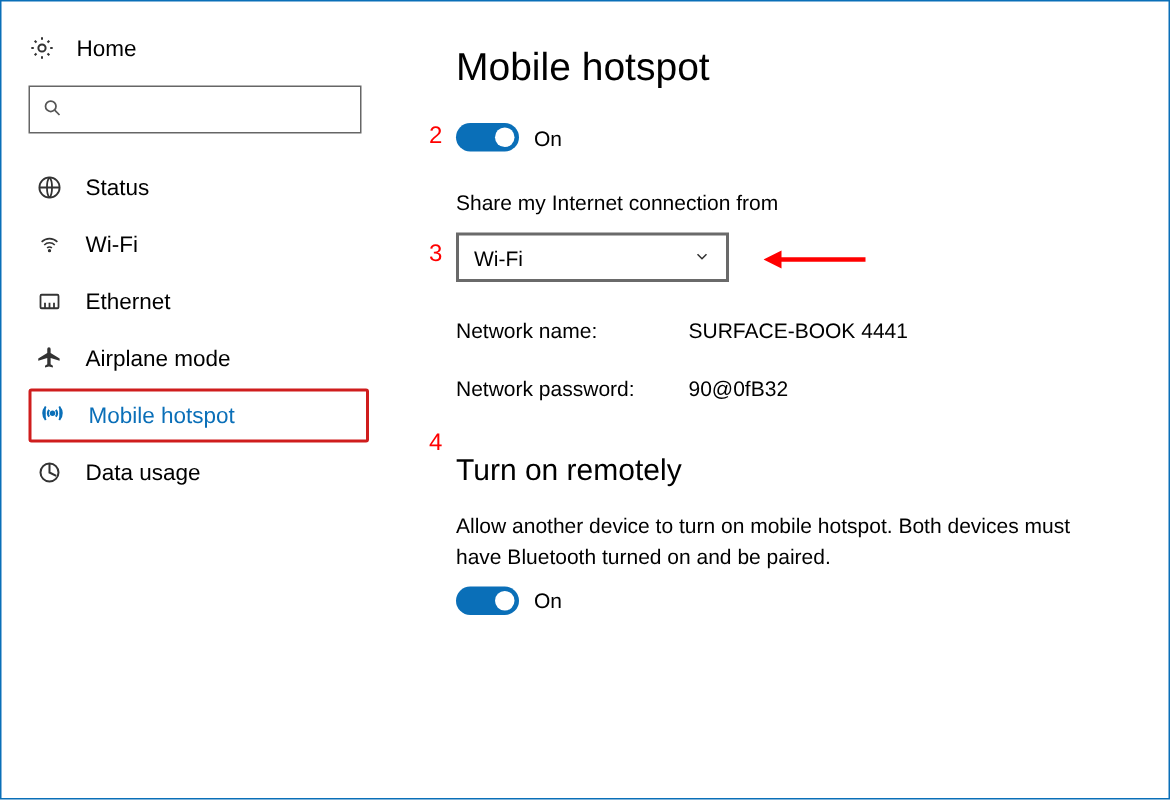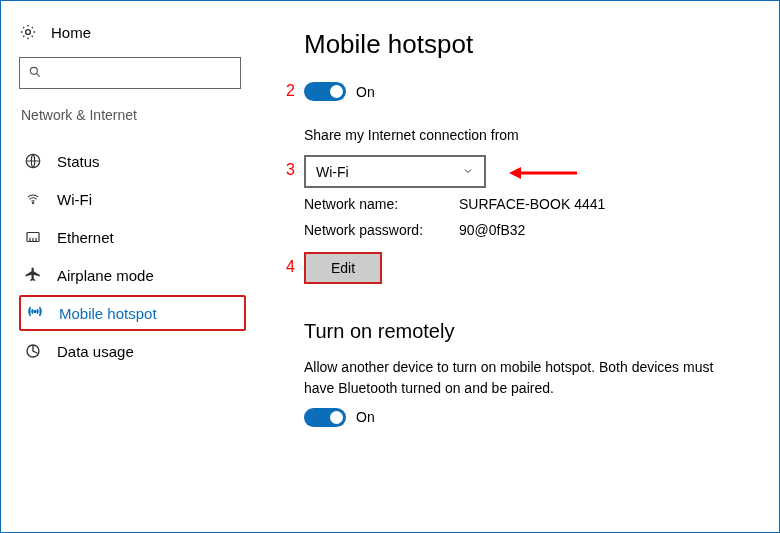--- a/index.html
+++ b/index.html
@@ -129,24 +129,24 @@
     justify-content: space-between;
     width: 182px;
     height: 33px;
     border: 2px solid #6a6a6a;
     padding: 0 10px;
     cursor: pointer;
     background: #fff;
   }
   .dropdown .value { font-size: 14px; }
   .details-grid {
-    margin-top: 8px;
+    margin-top: 24px;
     display: grid;
     grid-template-columns: 155px auto;
-    row-gap: 10px;
+    row-gap: 23px;
     font-size: 14px;
   }
   .edit-button {
     margin-top: 14px;
     width: 78px;
     height: 32px;
     background: #ccc;
     border: 2px solid #cf1d1d;
     font-size: 14px;
     cursor: pointer;
@@ -179,21 +179,20 @@
 
     <div class="search-box">
       <span>
         <svg viewBox="0 0 24 24" width="14" height="14" fill="none" stroke="#555" stroke-width="2">
           <circle cx="10" cy="10" r="6"></circle>
             <path d="m20 20-5.5-5.5"></path>
         </svg>
       </span>
     </div>
 
-    <div class="sidebar-category">Network &amp; Internet</div>
 
     <div class="nav-item">
       <span class="icon">
         <svg viewBox="0 0 24 24" width="18" height="18" fill="none" stroke="#333" stroke-width="1.6">
           <circle cx="12" cy="12" r="9"></circle>
             <path d="M3 12h18M12 3c3 3 3 15 0 18M12 3c-3 3-3 15 0 18"></path>
         </svg>
       </span>
       <span class="label">Status</span>
     </div>
@@ -285,21 +284,20 @@
 
     <div class="details-grid">
       <div>Network name:</div>
       <div>SURFACE-BOOK 4441</div>
       <div>Network password:</div>
       <div>90@0fB32</div>
     </div>
 
     <div class="row" style="position:relative;">
       <span class="ann" style="left:-18px; top:20px;">4</span>
-      <button class="edit-button">Edit</button>
     </div>
 
     <div class="h2">Turn on remotely</div>
     <div class="sub">Allow another device to turn on mobile hotspot. Both devices must have Bluetooth turned on and be paired.</div>
     <div class="toggle">
       <div class="track">
           <div class="thumb"></div>
         </div>
       <span class="state">On</span>
     </div>

